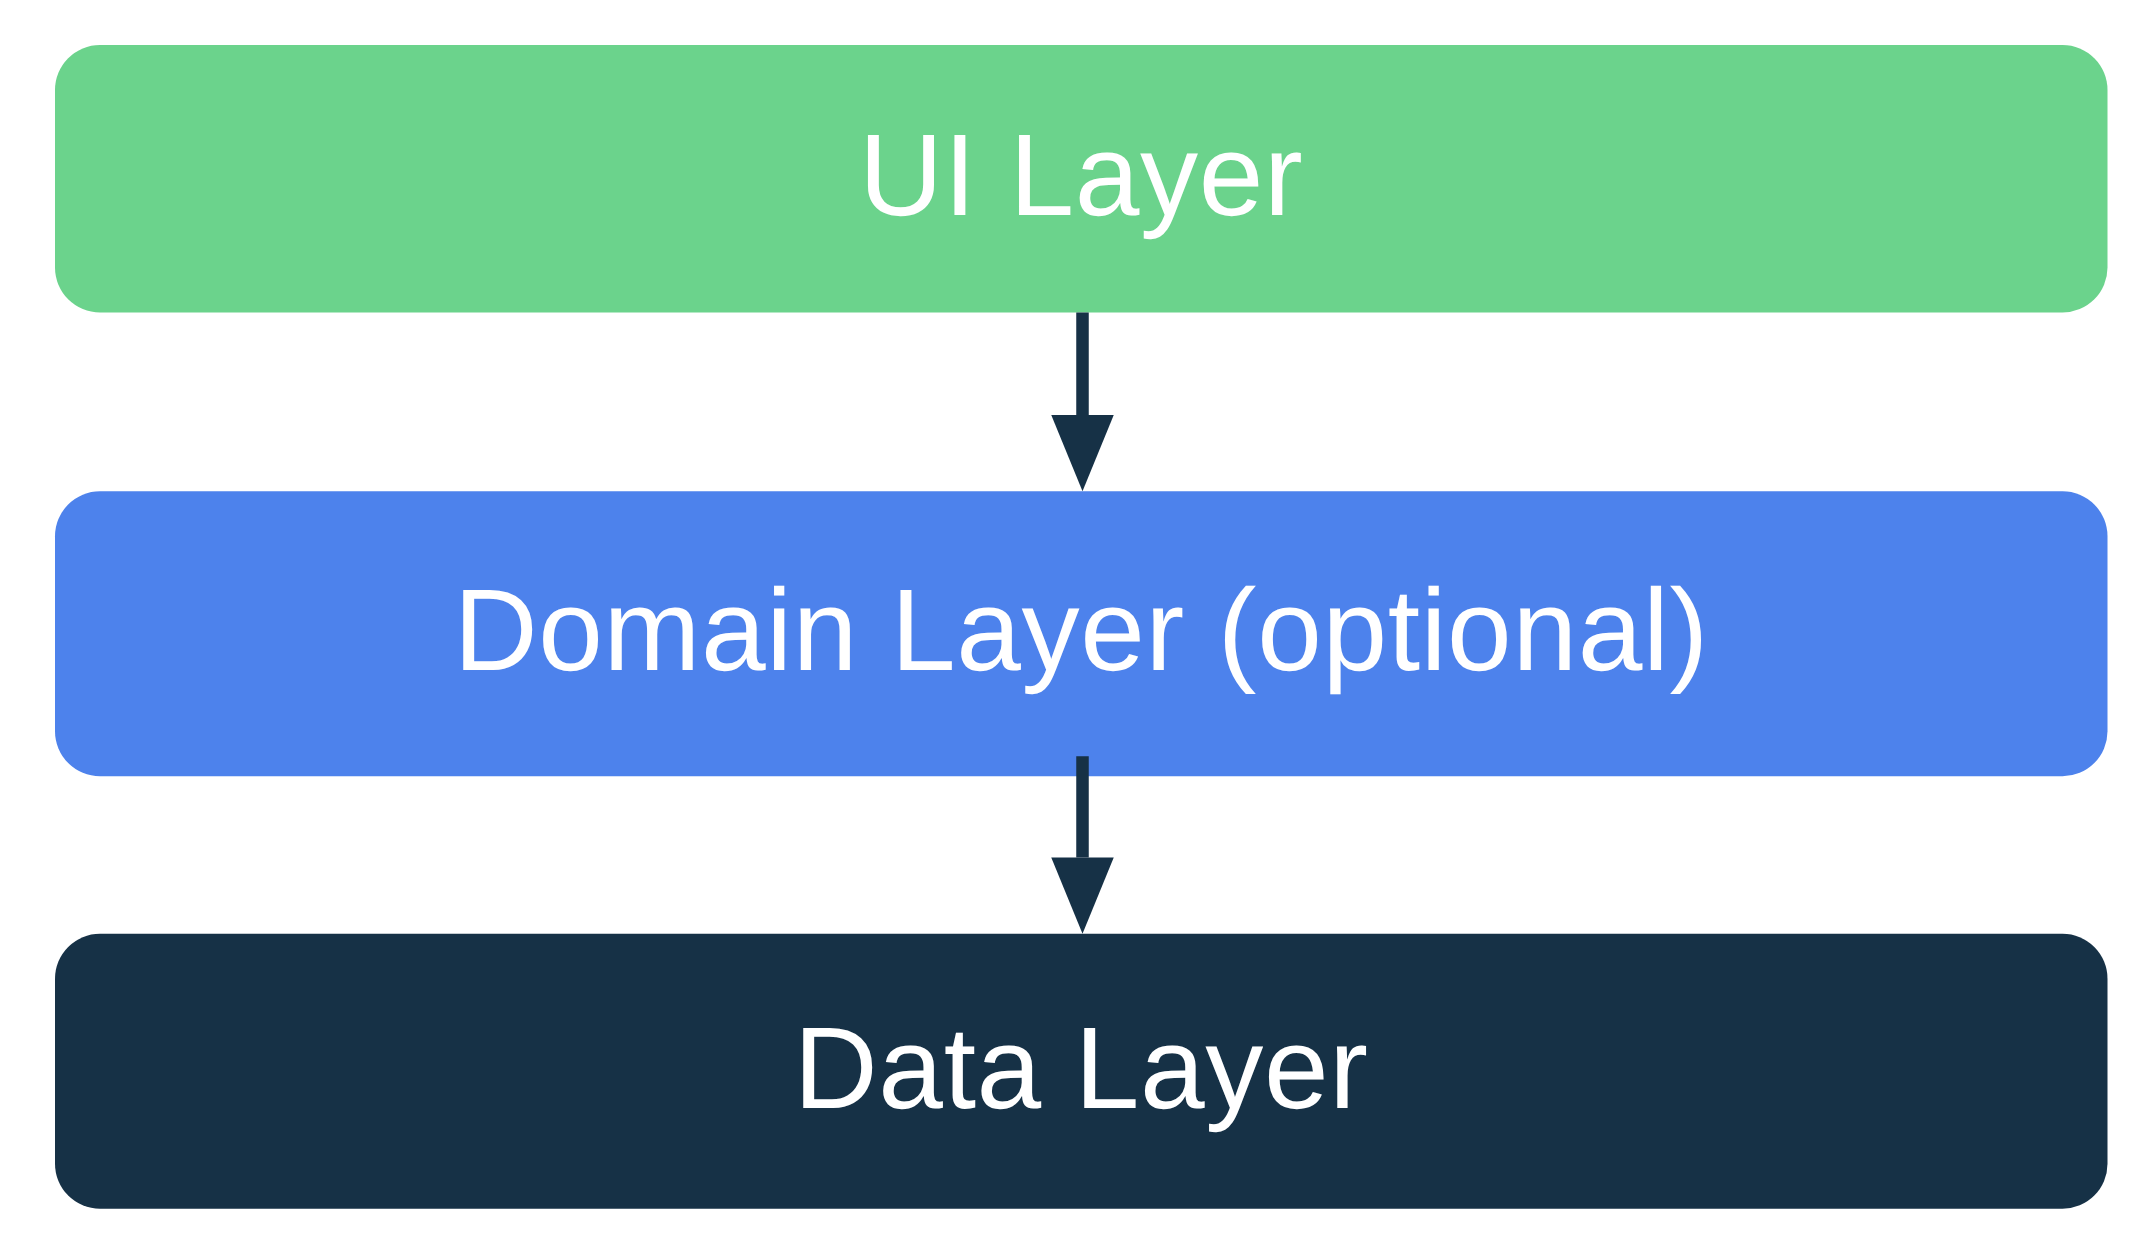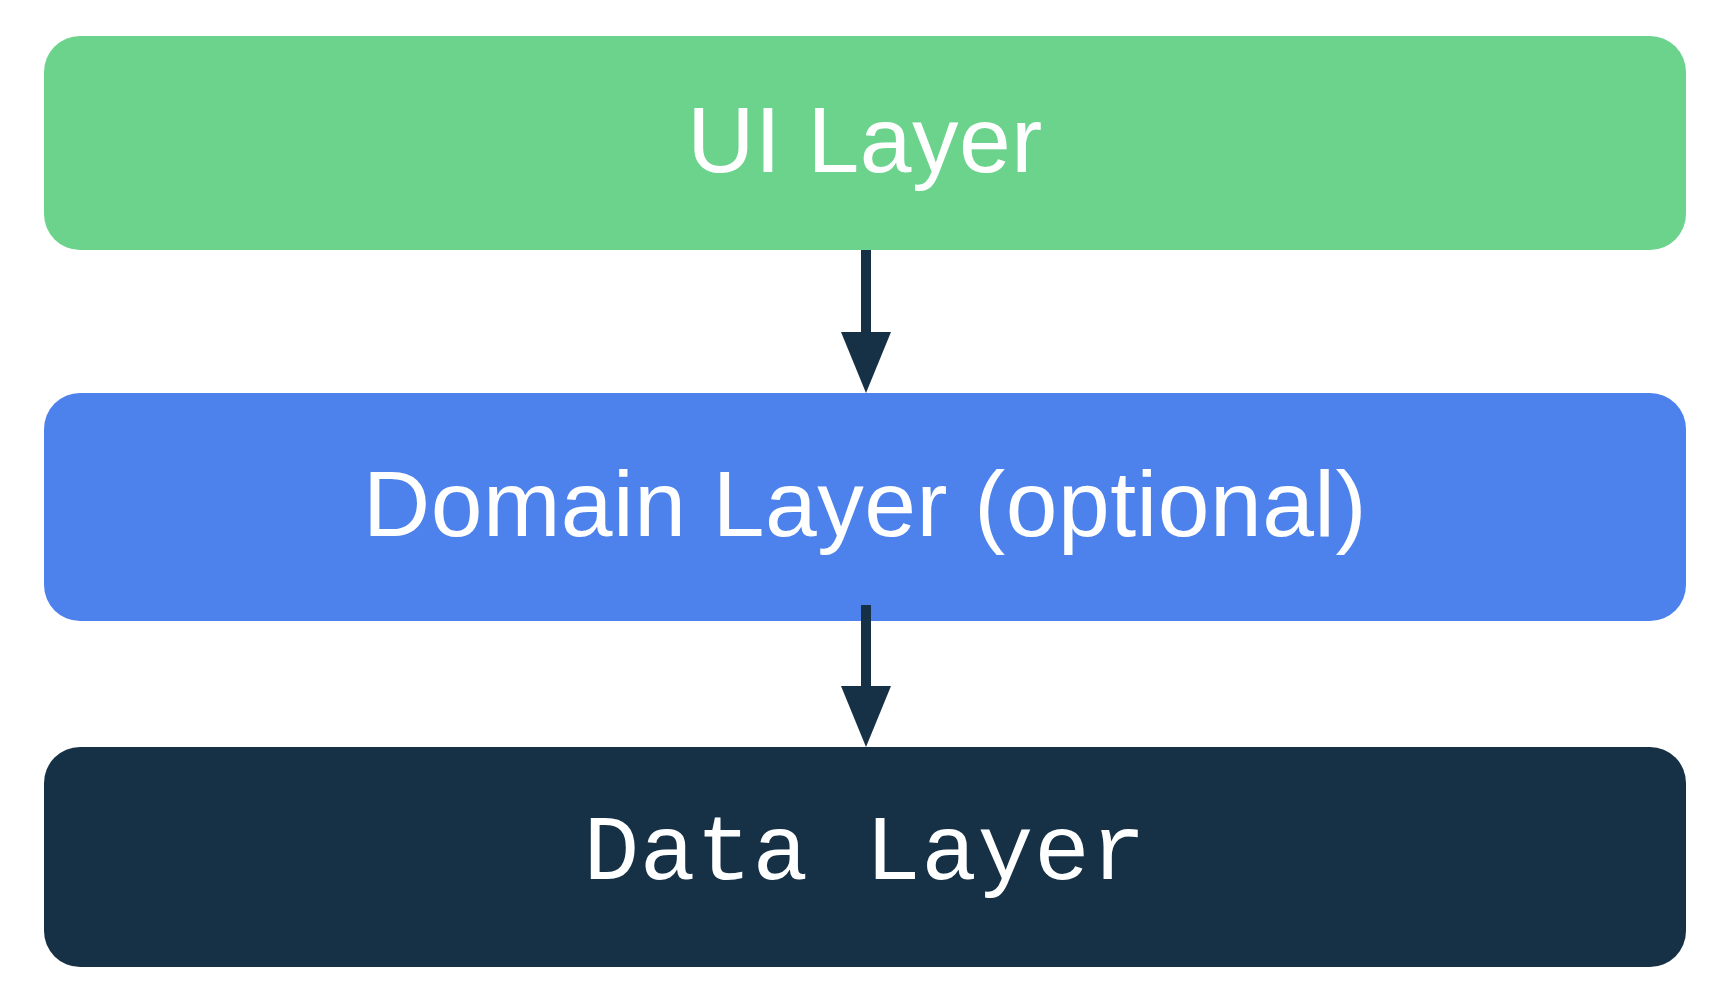--- a/index.html
+++ b/index.html
@@ -73,17 +73,17 @@
 
   <div class="layer-box box-domain" style="background: rgb(77, 130, 236); color: rgb(255, 255, 255);">
     <span class="label">Domain Layer (optional)</span>
   </div>
 
   <div class="arrow arrow-2">
     <div class="shaft"></div>
     <div class="head"></div>
   </div>
 
-  <div class="layer-box box-data" style="background: rgb(22, 49, 70); color: rgb(255, 255, 255); font-family: Liberation Mono, monospace;">
+  <div class="layer-box box-data" style="background: rgb(22, 49, 70); color: rgb(255, 255, 255);">
     <span class="label">Data Layer</span>
   </div>
 
 </div>
 
 </body></html>

